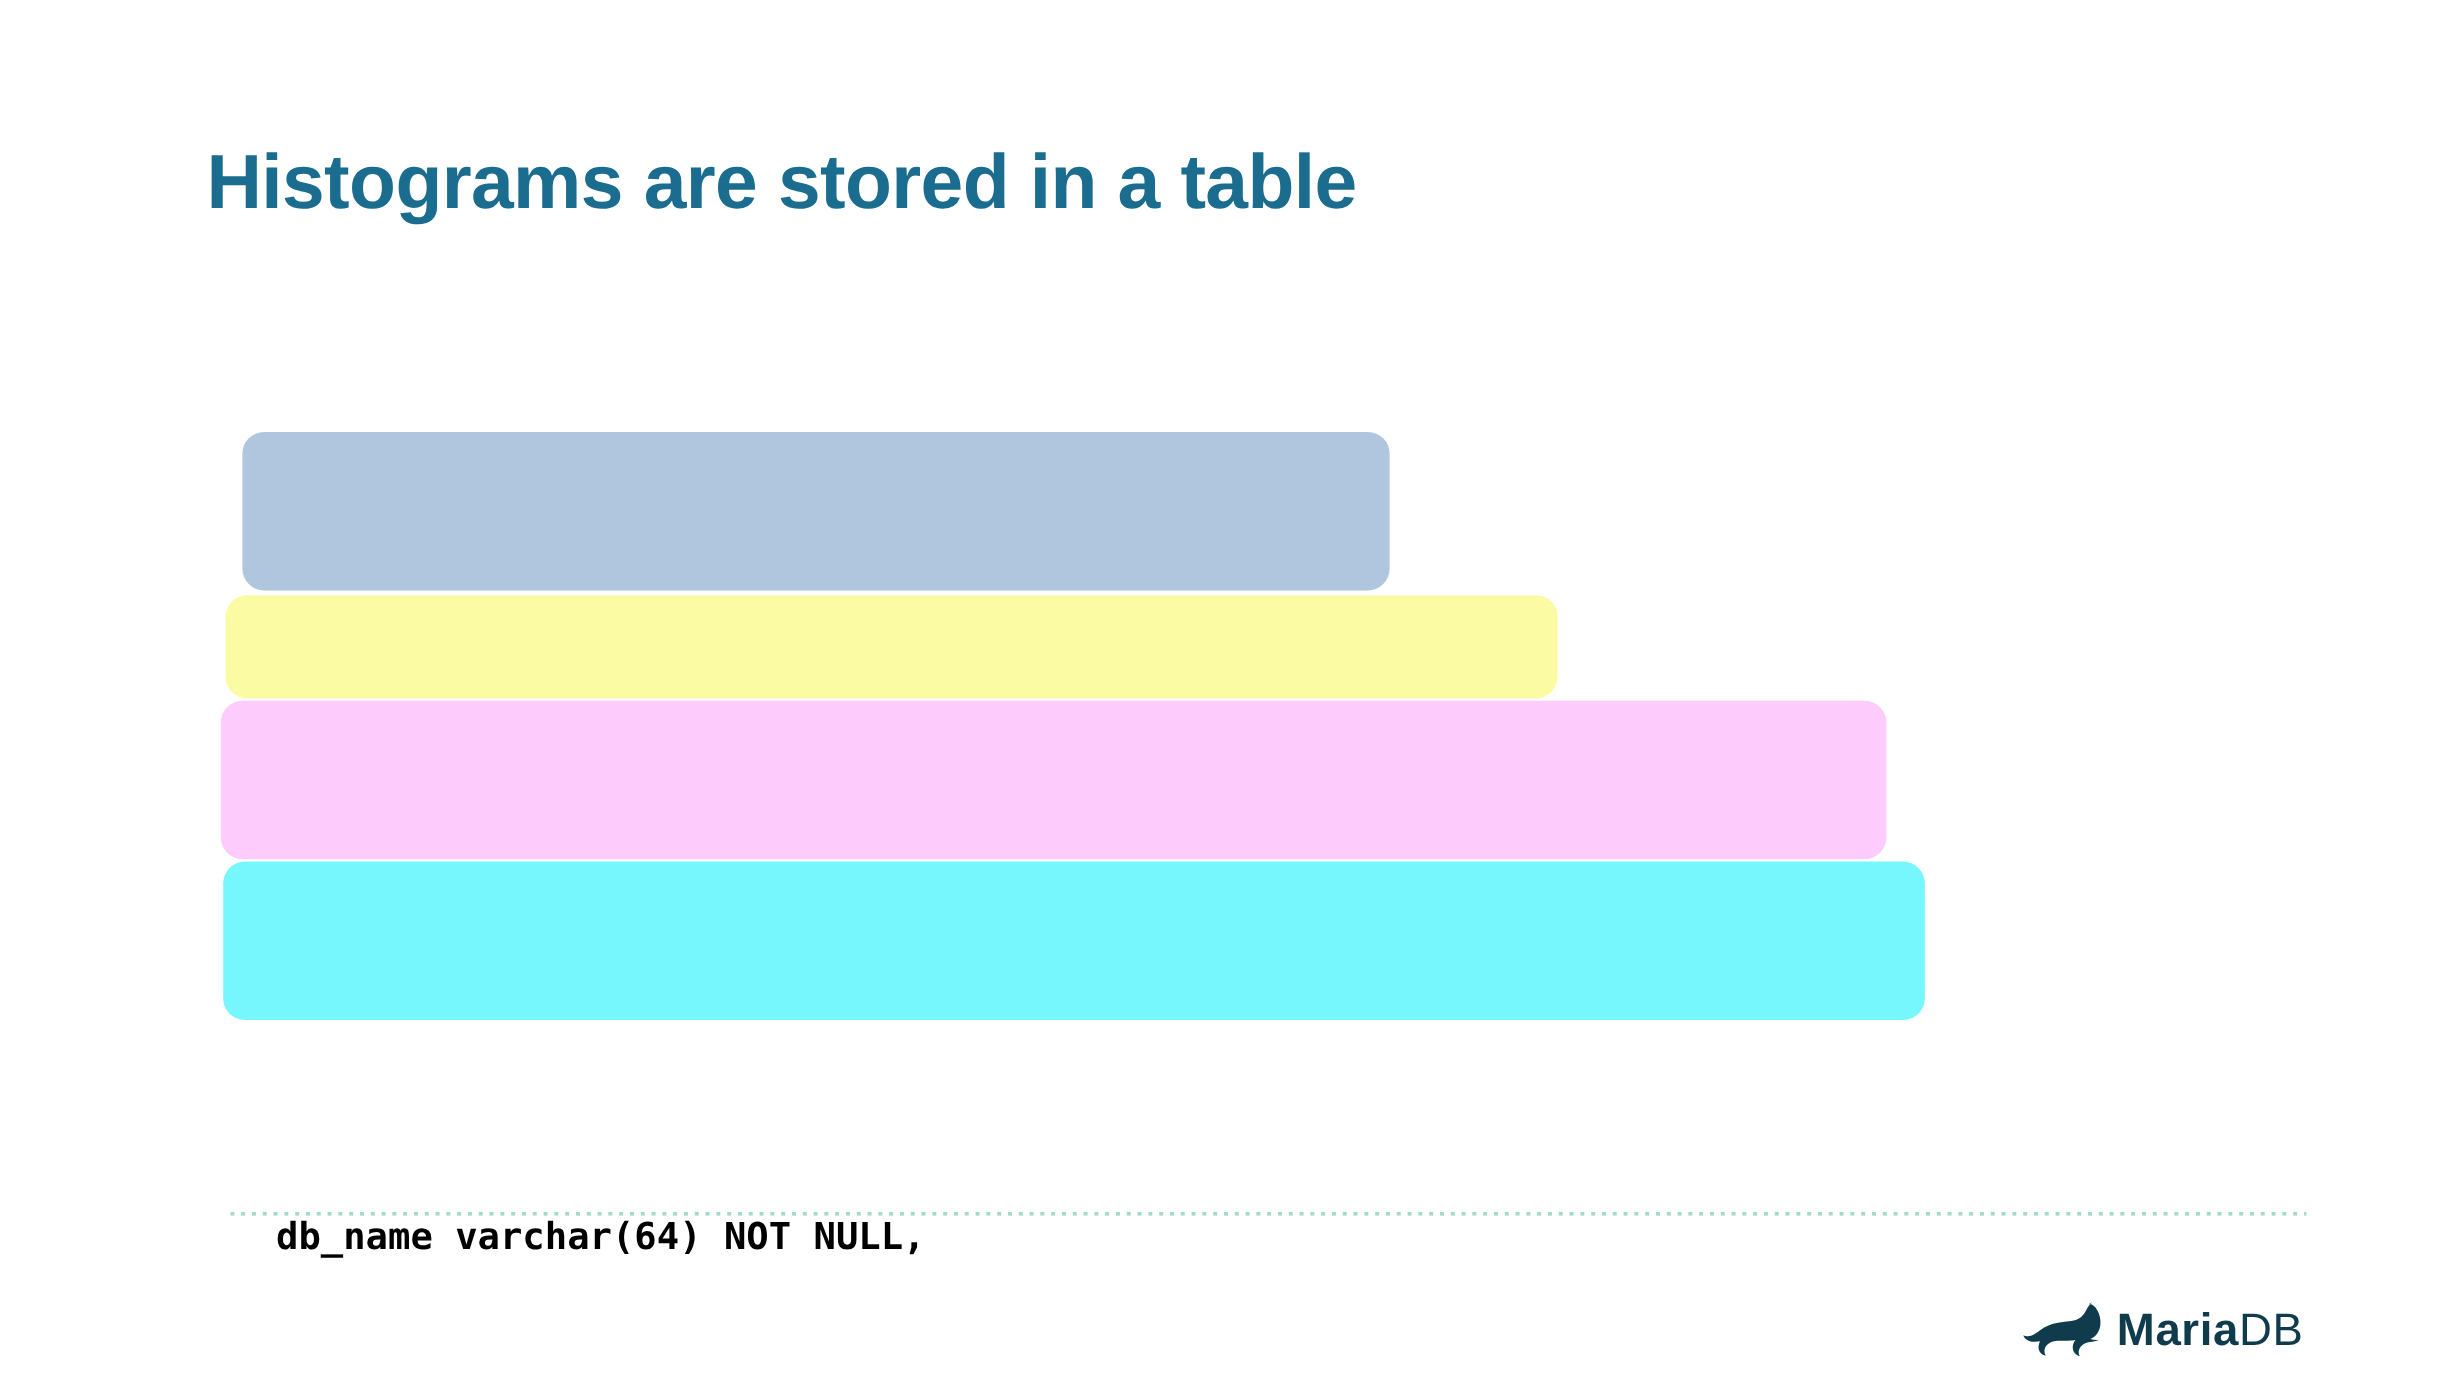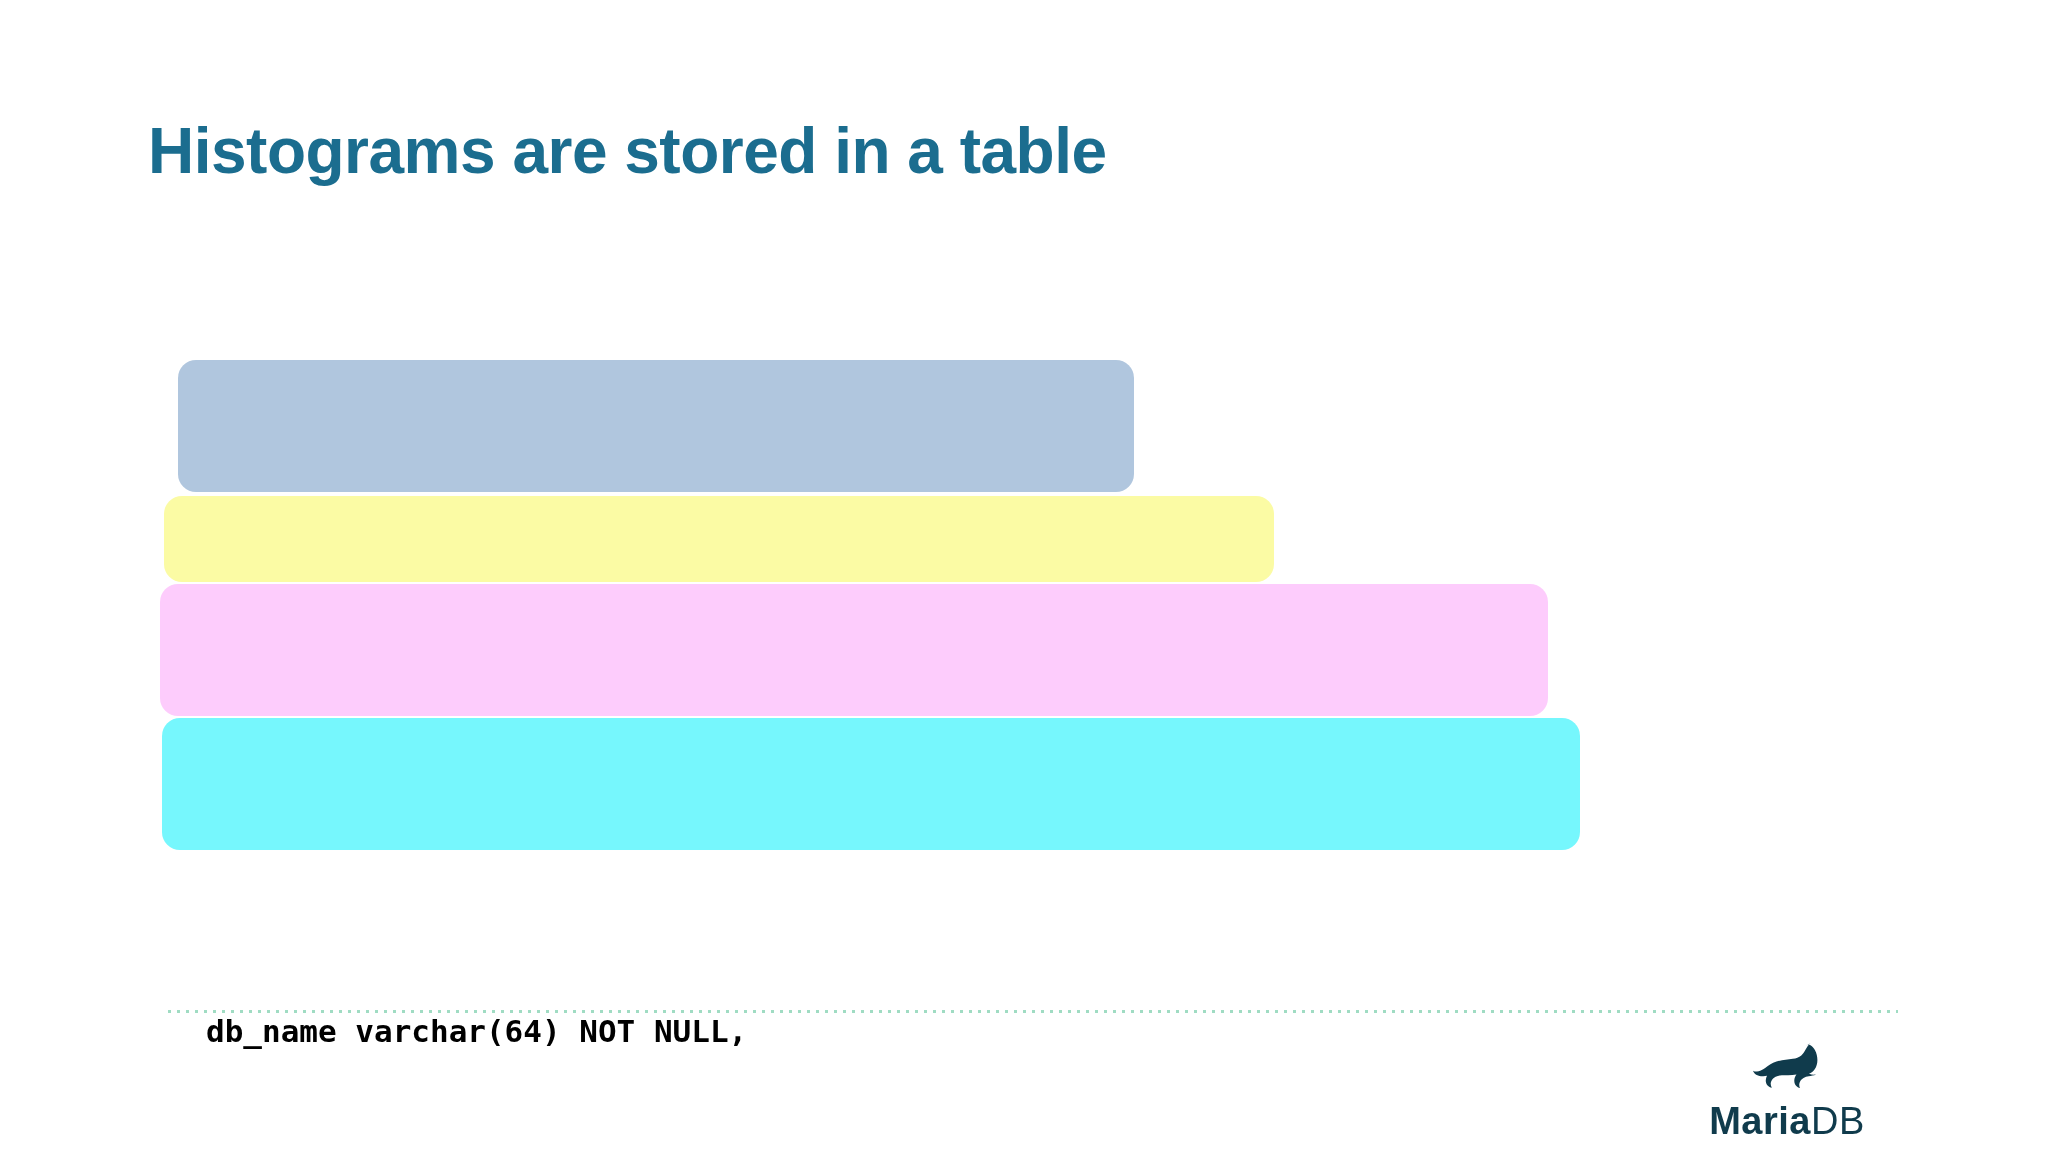--- a/index.html
+++ b/index.html
@@ -13,20 +13,21 @@
     position: relative;
     overflow: hidden;
     font-family: "Liberation Sans", sans-serif;
   }
 
   
   #slide {
     position: absolute;
     inset: 0;
     background: #ffffff;
+    margin-left: 24px;
   }
 
   
   #slide-title {
     position: absolute;
     left: 148px;
     top: 118px;
     font-family: "Liberation Sans", sans-serif;
     font-weight: bold;
     font-size: 64px;
@@ -83,27 +84,26 @@
        #8fd6b8 0px, #8fd6b8 3px, rgba(255,255,255,0) 3px, rgba(255,255,255,0) 9px);
     background-size: 9px 3px;
     background-repeat: repeat-x;
     opacity: 0.85;
   }
 
   
   #mariadb-logo {
     position: absolute;
     left: 1662px;
-    top: 1042px;
+    top: 1078px;
     width: 250px;
     height: 62px;
     display: flex;
     align-items: center;
     gap: 10px;
-    flex-direction: column;
   }
   #mariadb-logo svg { display: block; }
   #logo-wordmark {
     font-family: "Liberation Sans", sans-serif;
     font-size: 38px;
     color: #103b4c;
     letter-spacing: 0.5px;
     line-height: 1;
     white-space: nowrap;
   }

